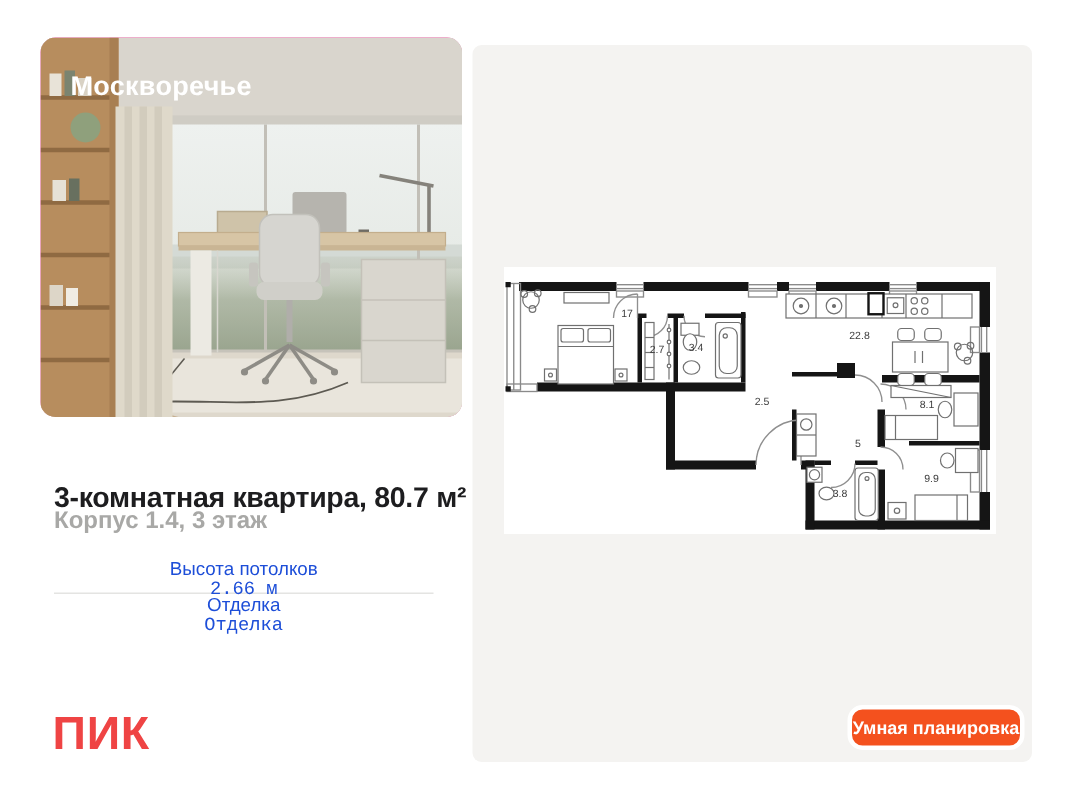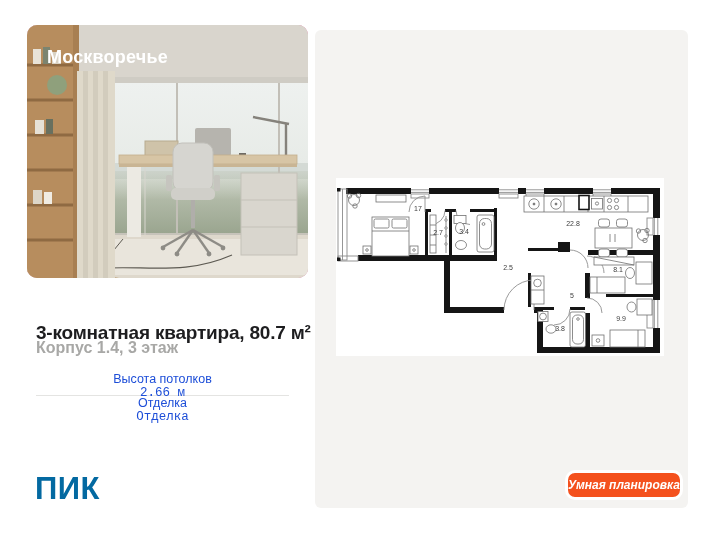--- a/index.html
+++ b/index.html
@@ -21,33 +21,33 @@
 
   
   .spec-table{position:absolute;left:36px;top:372px;width:253px;}
   .spec-row{display:flex;justify-content:space-between;align-items:center;height:23px;
             font-size:12.5px;color:#1d4ed8;border-bottom:1px solid #e4e4e2;flex-direction:column;}
   .spec-row:last-child{border-bottom:none;}
   .spec-value{font-family:Liberation Mono, monospace;}
 
   
   .brand{position:absolute;left:35px;top:471px;font-size:31px;font-weight:800;
-         color:#0369a1;letter-spacing:.5px;}
+         color:#ef4444;letter-spacing:.5px;}
 
   
   .panel{position:absolute;left:315px;top:30px;width:373px;height:478px;
          background:#f4f3f1;border-radius:6px;}
   .plan{position:absolute;left:336px;top:178px;width:328px;height:178px;background:#ffffff;}
   .plan svg{display:block;}
   .room-label{font-size:7px;fill:#3d3d3d;font-family:"Liberation Sans",sans-serif;}
 
   .smart-btn{position:absolute;left:565px;top:470px;width:118px;height:30px;
              box-sizing:border-box;background:#f4511e;border:3px solid #ffffff;
              border-radius:10px;color:#ffffff;font-size:12px;font-weight:600;
-             display:flex;align-items:center;justify-content:center;cursor:pointer;font-style:italic;}
+             display:flex;align-items:center;justify-content:center;cursor:pointer;}
 </style>
 </head>
 <body>
 
 <div class="page">
 
   <div class="photo-card">
     <div class="photo-title">Москворечье</div>
     <svg width="281" height="253" viewBox="0 0 281 253">
       <defs>

